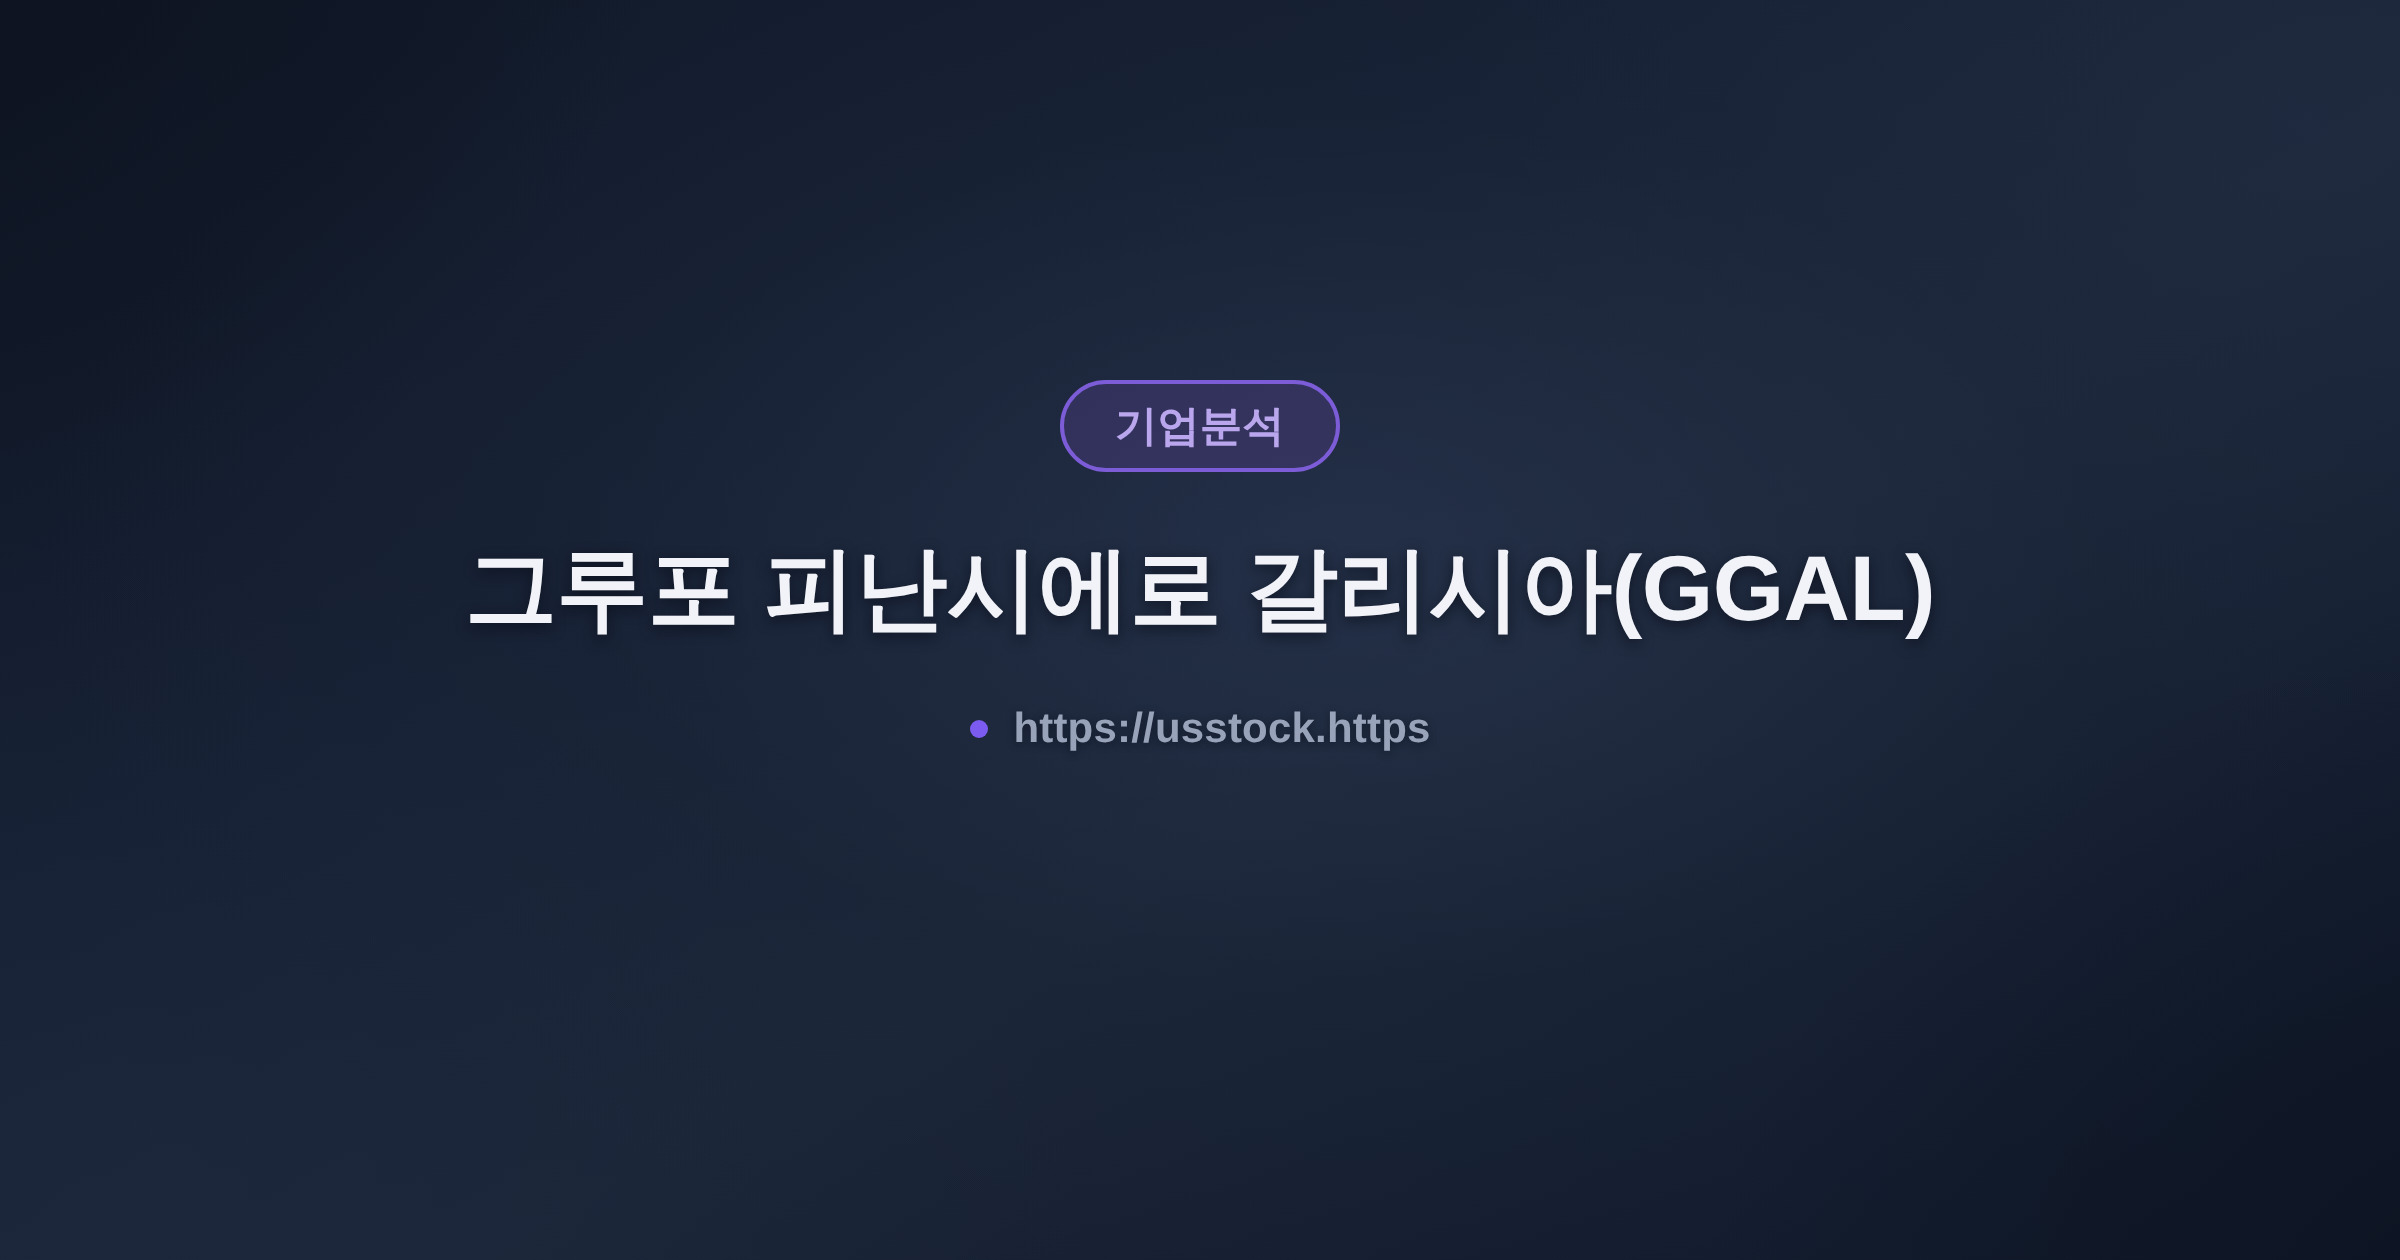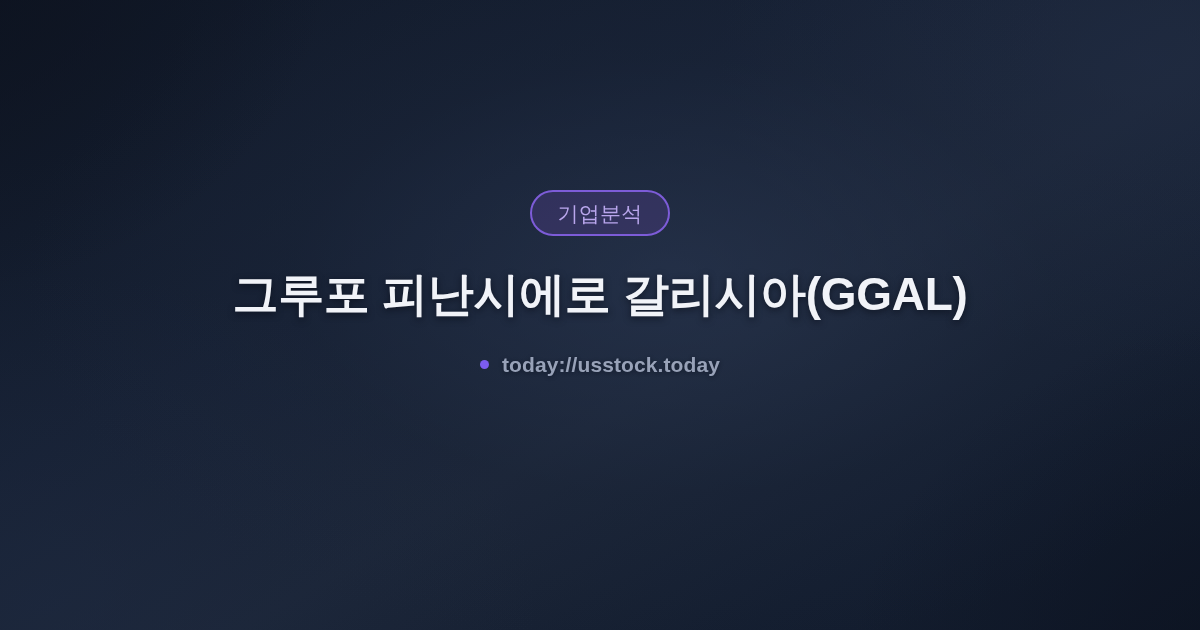--- a/index.html
+++ b/index.html
@@ -65,21 +65,21 @@
     box-sizing: border-box;
     padding: 0 26px;
     display: inline-flex;
     align-items: center;
     justify-content: center;
     border: 2px solid #7d5cd8;
     border-radius: 999px;
     background: rgba(79,62,134,0.42);
     color: #b9a6ec;
     font-size: 21px;
-    font-weight: normal;
+    font-weight: bold;
     letter-spacing: 0.2px;
     line-height: 1;
     white-space: nowrap;
   }
 
   .title {
     margin: 22px 0 0 0;
     padding: 0 40px;
     max-width: 1010px;
     text-align: right;
@@ -132,17 +132,17 @@
   <div class="content">
 
     <div class="badge">기업분석</div>
 
     <h1 class="title">
       <span class="line">그루포 피난시에로 갈리시아(GGAL)</span>
     </h1>
 
     <div class="url-row">
       <span class="url-dot"></span>
-      <span class="url-text">today://usstock.today</span>
+      <span class="url-text">https://usstock.https</span>
     </div>
 
   </div>
 </div>
 
 </body></html>

